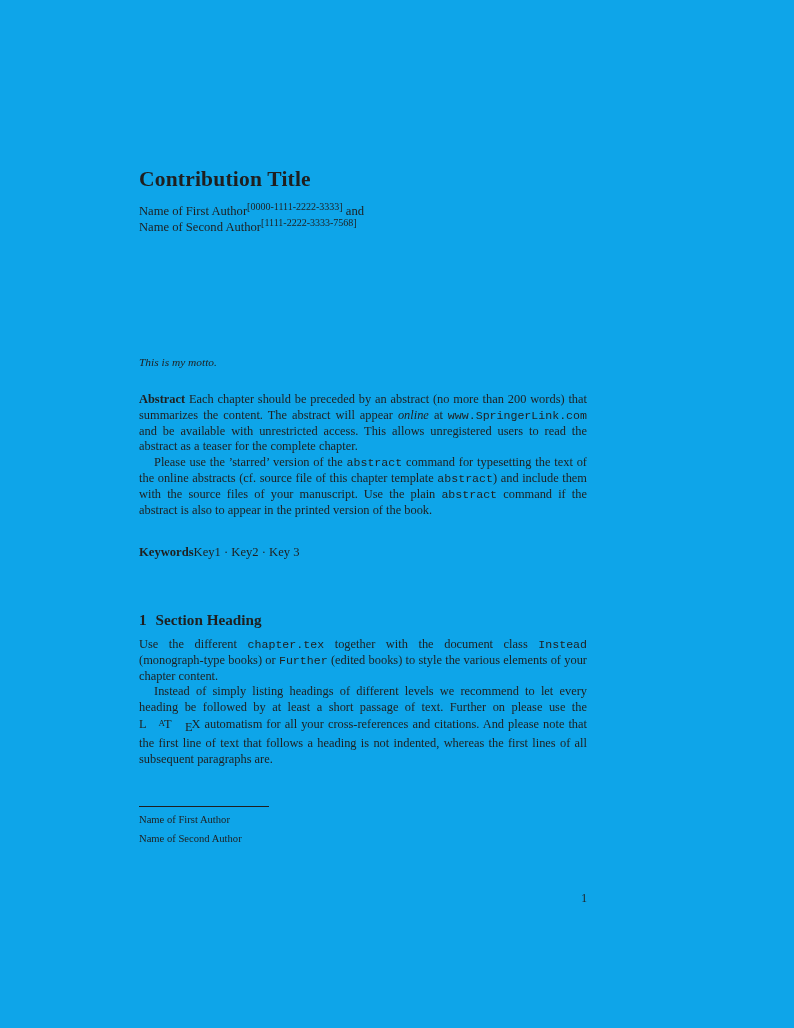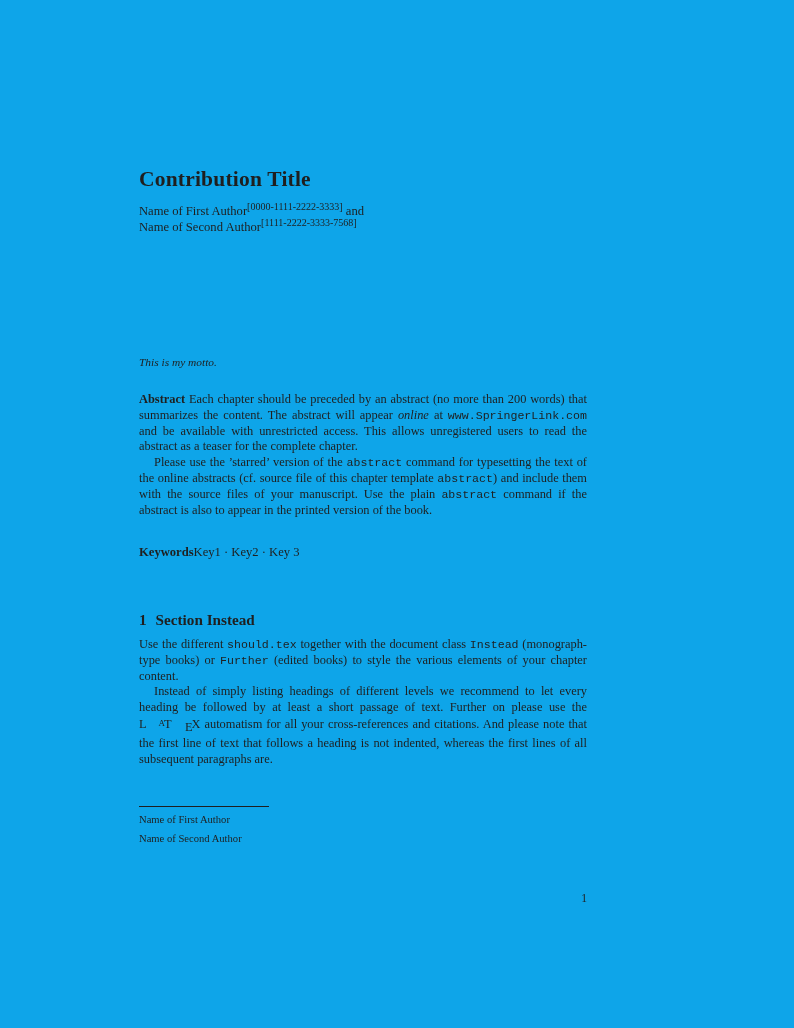--- a/index.html
+++ b/index.html
@@ -123,24 +123,24 @@
 
     <div class="abs motto">This is my motto.</div>
 
     <div class="abs abstract-block">
       <p class="para"><span class="lbl">Abstract</span><span> Each chapter should be preceded by an abstract (no more than 200 words) that summarizes the content. The abstract will appear </span><span class="ital">online</span><span> at </span><span class="mono">www.SpringerLink.com</span><span> and be available with unrestricted access. This allows unregistered users to read the abstract as a teaser for the complete chapter.</span></p>
       <p class="para indent"><span>Please use the ’starred’ version of the </span><span class="mono">abstract</span><span> command for typesetting the text of the online abstracts (cf. source file of this chapter template </span><span class="mono">abstract</span><span>) and include them with the source files of your manuscript. Use the plain </span><span class="mono">abstract</span><span> command if the abstract is also to appear in the printed version of the book.</span></p>
     </div>
 
     <div class="abs keywords"><span class="kw-label">Keywords</span><span>Key1 · Key2 · Key 3</span></div>
 
-    <h2 class="abs section-heading"><span class="sec-num">1</span><span>Section Instead</span></h2>
+    <h2 class="abs section-heading"><span class="sec-num">1</span><span>Section Heading</span></h2>
 
     <div class="abs body-block">
-      <p class="para"><span>Use the different </span><span class="mono">should.tex</span><span> together with the document class </span><span class="mono">Instead</span><span> (monograph-type books) or </span><span class="mono">Further</span><span> (edited books) to style the various elements of your chapter content.</span></p>
+      <p class="para"><span>Use the different </span><span class="mono">chapter.tex</span><span> together with the document class </span><span class="mono">Instead</span><span> (monograph-type books) or </span><span class="mono">Further</span><span> (edited books) to style the various elements of your chapter content.</span></p>
       <p class="para indent"><span>Instead of simply listing headings of different levels we recommend to let every heading be followed by at least a short passage of text. Further on please use the </span><span class="latex-logo"><span>L</span><span class="lx-a">A</span><span>T</span><span class="lx-e">E</span><span>X</span></span><span> automatism for all your cross-references and citations. And please note that the first line of text that follows a heading is not indented, whereas the first lines of all subsequent paragraphs are.</span></p>
     </div>
 
     <hr class="abs footnote-rule">
 
     <div class="abs footnote-block">
       <div class="footnote-entry">
         <p>Name of First Author</p>
       </div>
       <div class="footnote-entry">

